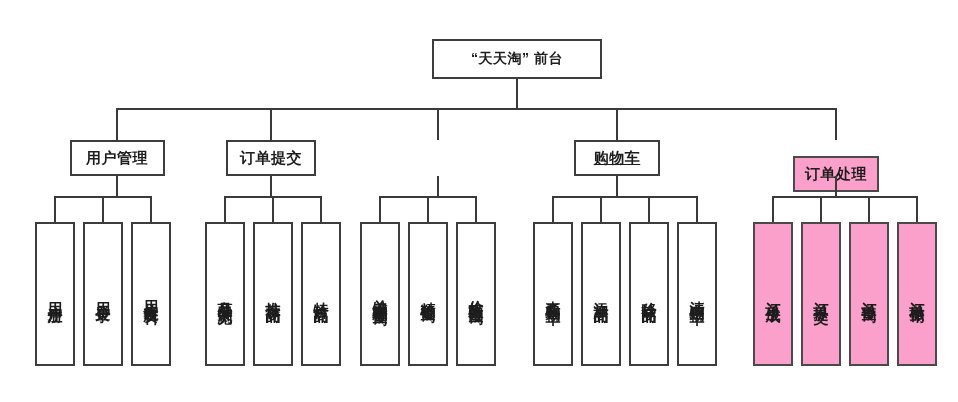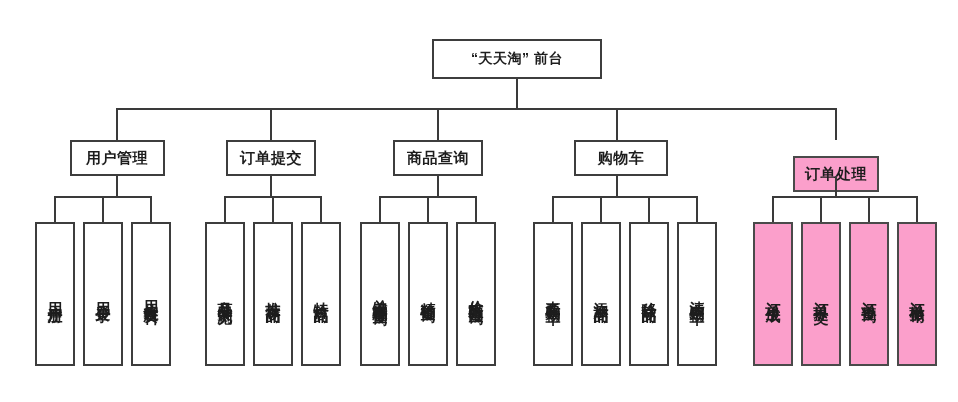--- a/index.html
+++ b/index.html
@@ -108,39 +108,36 @@
     </div>
     <div class="line vline" style="left: 272px; top: 196px; height: 26px;"></div>
     <div class="node leaf" style="left: 253px; top: 222px; width: 40px; height: 144px;">
       <span class="vtext">推荐商品</span>
     </div>
     <div class="line vline" style="left: 320px; top: 196px; height: 26px;"></div>
     <div class="node leaf" style="left: 301px; top: 222px; width: 40px; height: 144px;">
       <span class="vtext">特价商品</span>
     </div>
     <div class="line vline" style="left: 437px; top: 108px; height: 32px;"></div>
-    <div class="node level2" style="left: 393px; top: 140px; width: 90px; height: 36px;">
-      <span>商品查询</span>
-    </div>
     <div class="line vline" style="left: 437px; top: 176px; height: 20px;"></div>
     <div class="line hline" style="left: 380px; top: 196px; width: 96px;"></div>
     <div class="line vline" style="left: 379px; top: 196px; height: 26px;"></div>
     <div class="node leaf" style="left: 360px; top: 222px; width: 40px; height: 144px;">
       <span class="vtext">关键字模糊查询</span>
     </div>
     <div class="line vline" style="left: 427px; top: 196px; height: 26px;"></div>
     <div class="node leaf" style="left: 408px; top: 222px; width: 40px; height: 144px;">
       <span class="vtext">精确查询</span>
     </div>
     <div class="line vline" style="left: 475px; top: 196px; height: 26px;"></div>
     <div class="node leaf" style="left: 456px; top: 222px; width: 40px; height: 144px;">
       <span class="vtext">价格区间查询</span>
     </div>
     <div class="line vline" style="left: 616px; top: 108px; height: 32px;"></div>
-    <div class="node level2" style="left: 574px; top: 140px; width: 94px; height: 36px;">
+    <div class="node level2" style="left: 574px; top: 140px; width: 86px; height: 36px; text-decoration: underline;">
       <span>购物车</span>
     </div>
     <div class="line vline" style="left: 616px; top: 176px; height: 20px;"></div>
     <div class="line hline" style="left: 553px; top: 196px; width: 144px;"></div>
     <div class="line vline" style="left: 552px; top: 196px; height: 26px;"></div>
     <div class="node leaf" style="left: 533px; top: 222px; width: 40px; height: 144px;">
       <span class="vtext">查看购物车</span>
     </div>
     <div class="line vline" style="left: 600px; top: 196px; height: 26px;"></div>
     <div class="node leaf" style="left: 581px; top: 222px; width: 40px; height: 144px;">

